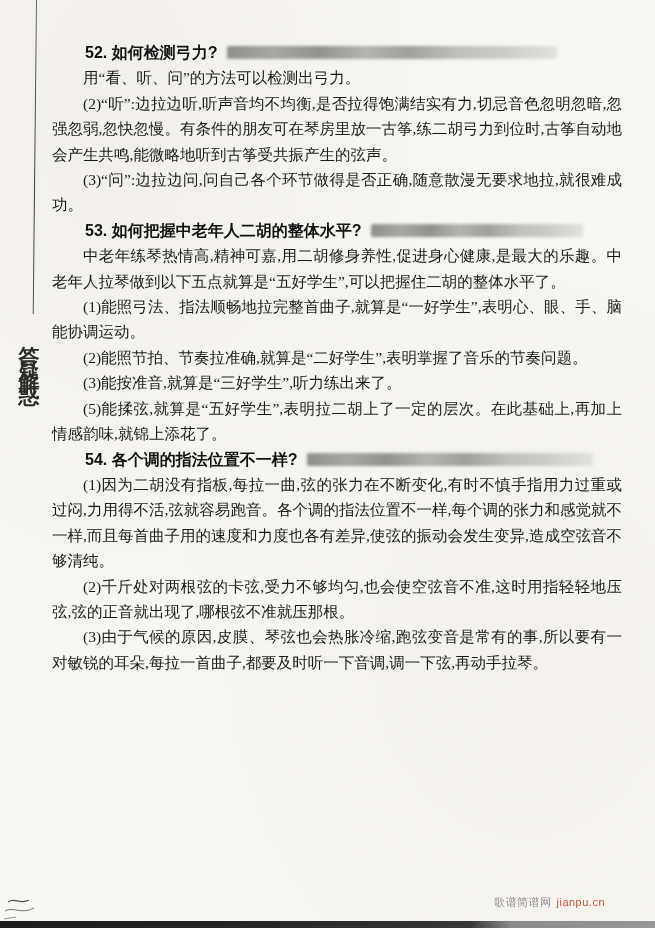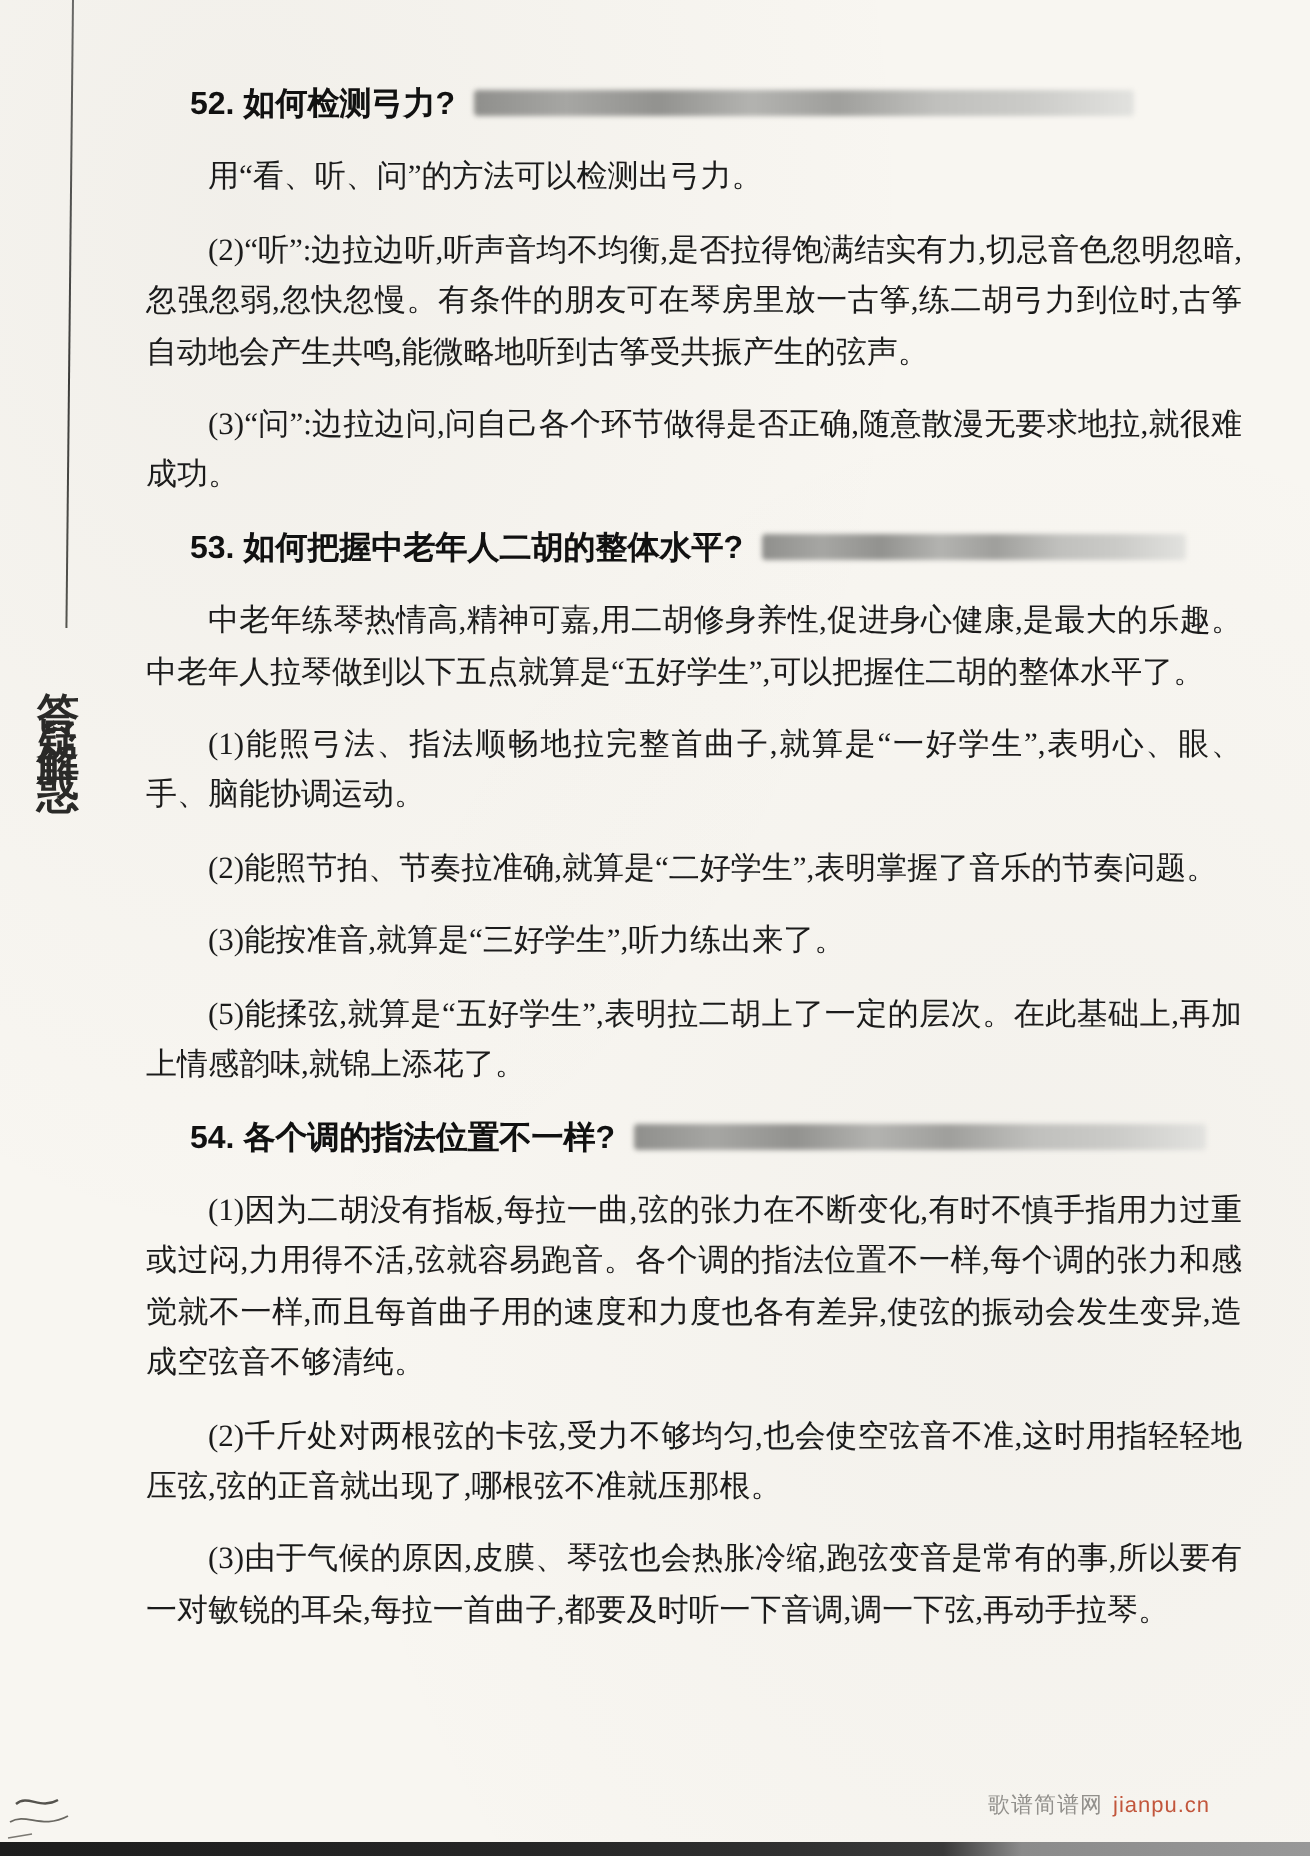--- a/index.html
+++ b/index.html
@@ -27,33 +27,33 @@
   }
   .sidebar-label {
     position: absolute; left: 15px; top: 329px;
     writing-mode: vertical-rl;
     font-size: 21px; font-weight: 700; color: #2a2a28;
     letter-spacing: 13px;
     font-family: "Liberation Serif", "DejaVu Serif", serif;
   }
   
   .content {
-    position: absolute; left: 62px; top: 40px; width: 570px;
+    position: absolute; left: 52px; top: 40px; width: 570px;
     color: #1b1b1b;
     font-size: 15.5px; line-height: 25.4px;
   }
   .sec-heading {
     margin: 0; padding-left: 33px;
     font-family: "Liberation Sans", "DejaVu Sans", sans-serif;
     font-size: 16px; font-weight: 700; color: #111;
     line-height: 25.4px;
     white-space: nowrap;
   }
   .para {
-    margin: 11px; text-indent: 2em; text-align: justify;
+    margin: 0; text-indent: 2em; text-align: justify;
     word-break: break-all;
   }
   
   .smudge {
     display: inline-block; height: 13px; border-radius: 2px;
     margin-left: 10px; vertical-align: -1px;
     background: linear-gradient(90deg,
       #8f8f8c 0%, #a6a6a3 14%, #92928f 28%, #b3b3b0 42%,
       #9f9f9c 55%, #c0c0bd 70%, #cbcbc8 84%, #e2e2df 100%);
     filter: blur(1.4px);

